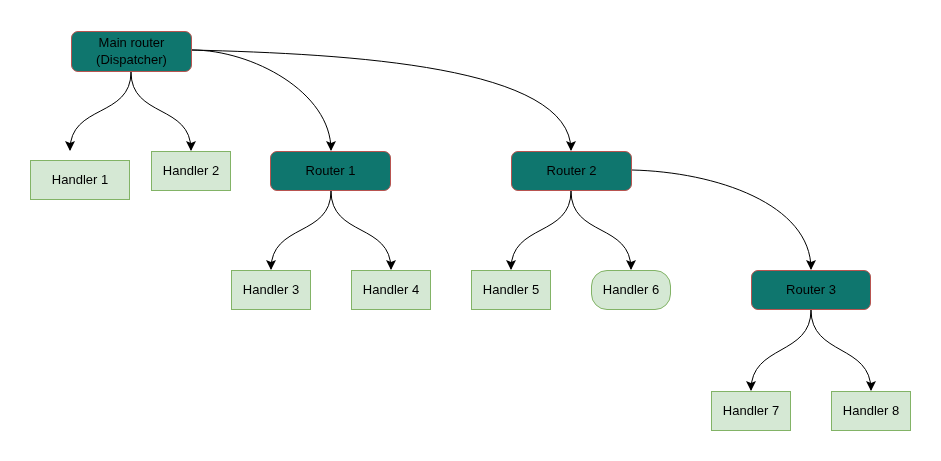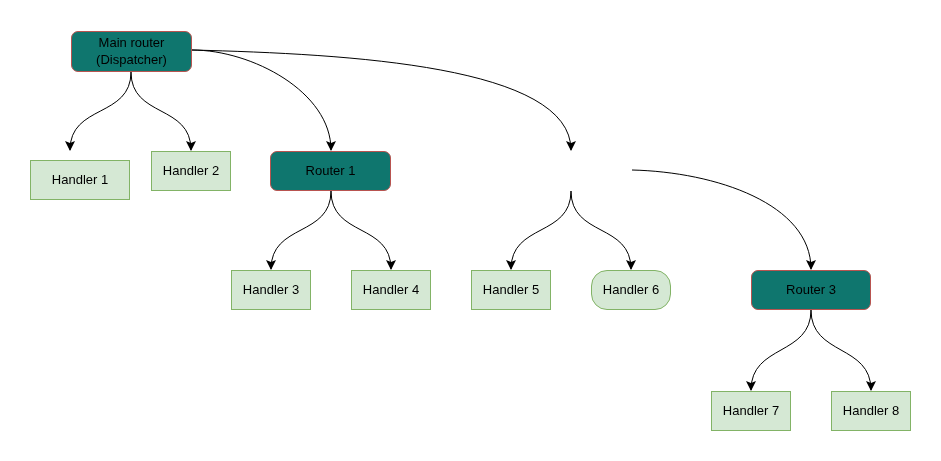--- a/index.html
+++ b/index.html
@@ -82,20 +82,21 @@
 
   <div class="node router" style="left:71px; top:31px; width:121px; height:41px;">Main router
 (Dispatcher)</div>
 
   <div class="node handler" style="left:30px; top:151px; width:100px; height:40px;margin-top:9px;">Handler 1</div>
 
   <div class="node handler" style="left:151px; top:151px; width:80px; height:40px;">Handler 2</div>
 
   <div class="node router" style="left:270px; top:151px; width:121px; height:40px;">Router 1</div>
 
+  <div class="node router" style="left:511px; top:151px; width:121px; height:40px;">Router 2</div>
 
   <div class="node handler" style="left:231px; top:270px; width:80px; height:40px;">Handler 3</div>
 
   <div class="node handler" style="left:351px; top:270px; width:80px; height:40px;">Handler 4</div>
 
   <div class="node handler" style="left:471px; top:270px; width:80px; height:40px;">Handler 5</div>
 
   <div class="node handler" style="left:591px; top:270px; width:80px; height:40px;border-radius:16px;">Handler 6</div>
 
   <div class="node router" style="left:751px; top:270px; width:120px; height:40px;">Router 3</div>

